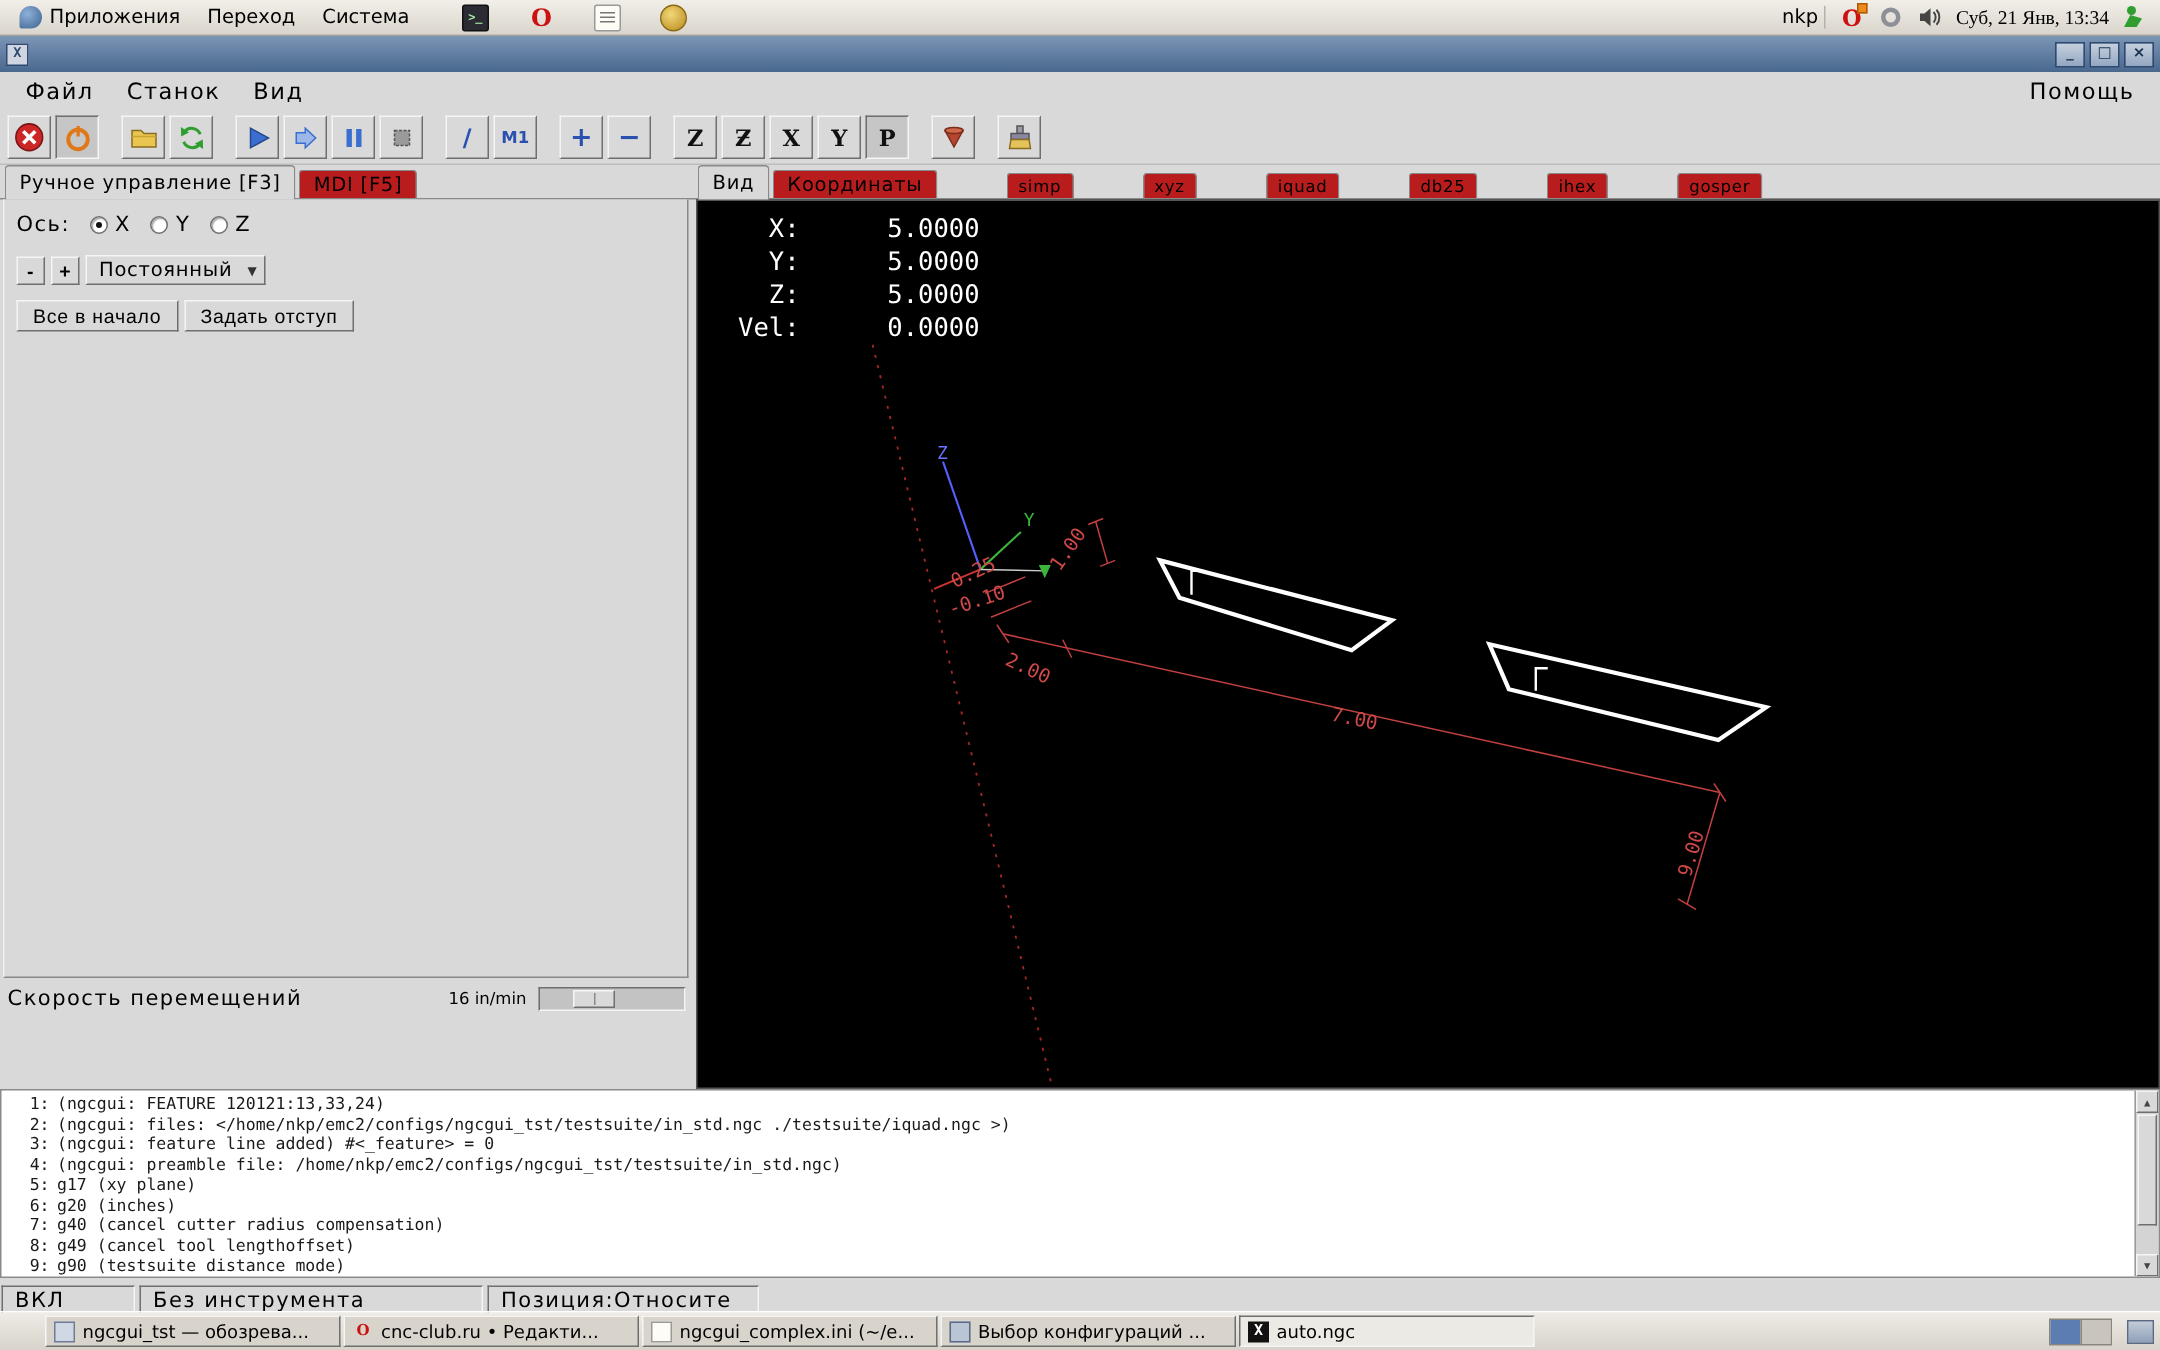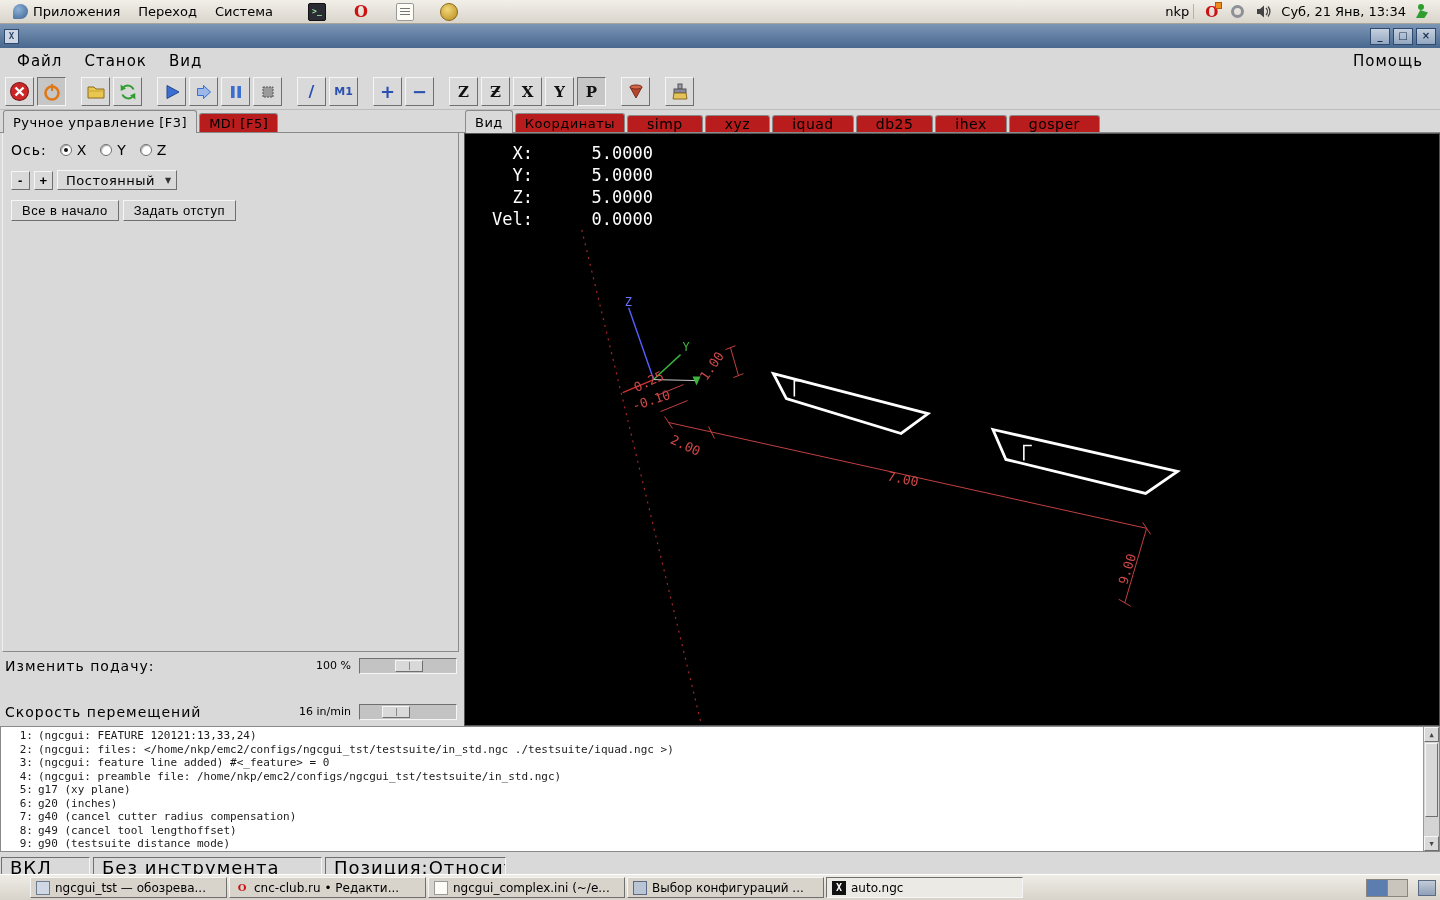--- a/index.html
+++ b/index.html
@@ -17,21 +17,21 @@
 .l-opera{color:#cc1111;font:bold 16px "DejaVu Serif",serif;}
 .l-edit{background:#fdfdf5;border:1px solid #999;border-radius:2px;position:relative;}
 .l-edit::after{content:"";position:absolute;left:3px;top:4px;width:10px;height:1px;background:#777;box-shadow:0 3px 0 #777,0 6px 0 #777;}
 .l-tool{background:radial-gradient(circle at 40% 35%,#f2d777,#b88a1e);border-radius:50%;border:1px solid #8a6a14;}
 .dp-right{margin-left:auto;display:flex;align-items:center;gap:9px;padding-right:4px;}
 .dp-user{font-size:13px;padding-right:4px;border-right:1px solid #b5b1a8;}
 .tray-icon{width:17px;height:17px;display:flex;align-items:center;justify-content:center;position:relative;}
 .t-opera{color:#cc1111;font:bold 15px "DejaVu Serif",serif;}
 .t-opera .badge{position:absolute;right:-2px;top:-1px;width:7px;height:7px;background:#f08a1d;border:1px solid #a85b08;}
 .t-net{width:13px;height:13px;border-radius:50%;border:3px solid #8d9096;}
-.t-clock{font-size:13px;white-space:nowrap;}
+.t-clock{font-size:13px;white-space:nowrap;font-family:Liberation Serif, serif;}
 .t-logout{position:relative;}
 .t-logout .head{width:6px;height:6px;border-radius:50%;background:#2f9e2f;position:absolute;left:3px;top:1px;}
 .t-logout .bodyp{position:absolute;left:1px;top:7px;width:12px;height:8px;background:#2f9e2f;clip-path:polygon(0 100%,35% 0,100% 30%,70% 100%);}
 
 
 .titlebar{position:absolute;top:24px;left:0;right:0;height:24px;background:linear-gradient(#7b95b5,#49688e);display:flex;align-items:center;padding:0 4px;}
 .win-icon{width:15px;height:15px;background:#cfd6e2;border:1px solid #2e4a70;display:flex;align-items:center;justify-content:center;font:bold 9px "DejaVu Sans Mono",monospace;color:#2e4a70;}
 .win-title{position:absolute;left:0;right:0;text-align:center;color:#fff;font-size:12px;font-weight:bold;pointer-events:none;}
 .win-controls{margin-left:auto;display:flex;gap:3px;z-index:2;}
 .win-btn{width:20px;height:17px;background:linear-gradient(#c6d0de,#93a7c1);border:1px solid #2e4a70;color:#17304f;font:bold 10px "DejaVu Sans",sans-serif;display:flex;align-items:center;justify-content:center;line-height:1;}
@@ -47,21 +47,21 @@
 .tbtn.pressed{border-top:1px solid #6f6f6f;border-left:1px solid #6f6f6f;border-right:1px solid #f5f5f5;border-bottom:1px solid #f5f5f5;background:#c6c6c6;}
 .tgap{width:9px;}
 .letter{font:bold 15px "DejaVu Serif",serif;color:#111;}
 .bluetxt{color:#2a50b0;font-weight:bold;}
 
 
 .left-panel{position:absolute;top:110px;left:0;width:462px;height:616px;background:#d9d9d9;}
 .tabrow{display:flex;align-items:flex-end;height:23px;padding-left:3px;border-bottom:1px solid #8a8a8a;}
 .tab{display:flex;align-items:center;height:19px;padding:0 9px;background:#b91c1c;border:1px solid #8a8a8a;border-bottom:none;border-radius:3px 3px 0 0;font-size:13px;letter-spacing:.5px;margin-right:2px;white-space:nowrap;}
 .tab.active{background:#d9d9d9;height:23px;position:relative;top:1px;z-index:2;justify-content:center;}
-.tab.small{font-size:14px;height:17px;padding:0 19px;}
+.tab.small{font-size:11px;height:17px;padding:0 7px;margin-left:44px;}
 .left-content{position:absolute;top:23px;left:2px;right:3px;bottom:74px;background:#d9d9d9;border-left:1px solid #f0f0f0;border-right:1px solid #8a8a8a;border-bottom:1px solid #8a8a8a;padding:7px 8px;}
 .axis-row{display:flex;align-items:center;gap:13px;font-size:14px;letter-spacing:1px;height:20px;}
 .radio{display:flex;align-items:center;gap:5px;}
 .rdot{width:12px;height:12px;border-radius:50%;background:#fff;border:1px solid #6f6f6f;box-shadow:inset 1px 1px 1px #aaa;position:relative;}
 .rdot.checked::after{content:"";position:absolute;left:3px;top:3px;width:4px;height:4px;border-radius:50%;background:#111;}
 .jog-row{display:flex;align-items:center;gap:4px;margin-top:10px;}
 .btn{background:#d9d9d9;font-size:13px;letter-spacing:.5px;padding:2px 10px;display:inline-flex;align-items:center;justify-content:center;}
 .btn.sq{width:19px;height:19px;padding:0;font-weight:bold;}
 .combo{display:flex;align-items:center;height:20px;padding:0 4px 0 8px;font-size:13px;letter-spacing:.5px;gap:10px;background:#d9d9d9;}
 .combo-arrow{font-size:8px;color:#333;}
@@ -85,21 +85,21 @@
 
 .gcode{position:absolute;top:726px;left:0;right:0;height:126px;background:#fff;border:1px solid #8a8a8a;font:11px "DejaVu Sans Mono",monospace;color:#1a1a1a;padding:2px 18px 0 4px;overflow:hidden;}
 .gline{display:flex;line-height:13.5px;white-space:pre;}
 .gnum{width:28px;text-align:right;margin-right:5px;}
 .gscroll{position:absolute;right:0;top:0;bottom:0;width:16px;background:#d4d4d4;border-left:1px solid #999;display:flex;flex-direction:column;}
 .garrow{height:15px;display:flex;align-items:center;justify-content:center;font-size:7px;color:#444;background:#d9d9d9;}
 .gthumb{margin:1px;height:74px;background:#d9d9d9;}
 .garrow.bottom{margin-top:auto;}
 
 
-.statusbar{position:absolute;top:856px;left:0;right:0;height:22px;background:#d9d9d9;display:flex;gap:3px;padding:1px 1px;font-size:18px;letter-spacing:1px;}
+.statusbar{position:absolute;top:856px;left:0;right:0;height:22px;background:#d9d9d9;display:flex;gap:3px;padding:1px 1px;font-size:14px;letter-spacing:1px;}
 .scell{display:flex;align-items:center;padding:0 8px;background:#d9d9d9;white-space:nowrap;overflow:hidden;}
 .scell.c1{width:89px;}
 .scell.c2{width:229px;}
 .scell.c3{width:181px;}
 
 
 .taskbar{position:absolute;top:874px;left:0;right:0;height:26px;background:linear-gradient(#efece6,#d7d3ca);border-top:1px solid #fff;display:flex;align-items:center;padding:0 4px 0 30px;gap:2px;}
 .task{width:197px;height:21px;background:#d8d4cc;display:flex;align-items:center;gap:5px;padding:0 5px;font-size:12px;overflow:hidden;white-space:nowrap;}
 .task.active{background:#eceae4;border-top:1px solid #6f6f6f;border-left:1px solid #6f6f6f;border-right:1px solid #f5f5f5;border-bottom:1px solid #f5f5f5;}
 .task .ticon{width:14px;height:14px;flex:0 0 14px;display:flex;align-items:center;justify-content:center;font-size:10px;}
@@ -299,27 +299,20 @@
         <span>Постоянный</span>
         <span class="combo-arrow">▼</span>
       </div>
     </div>
     <div class="home-row">
       <button class="btn raised">Все в начало</button>
       <button class="btn raised">Задать отступ</button>
     </div>
   </div>
   <div class="sliders">
-    <div class="srow">
-      <span class="slbl">Изменить подачу:</span>
-      <span class="sval">100 %</span>
-      <div class="slider sunken">
-          <div class="thumb raised" style="left: calc(52% - 14.56px);"></div>
-        </div>
-    </div>
     <div class="srow">
       <span class="slbl">Скорость перемещений</span>
       <span class="sval">16 in/min</span>
       <div class="slider sunken">
           <div class="thumb raised" style="left: calc(33% - 9.24px);"></div>
         </div>
     </div>
   </div>
 </div>
 

